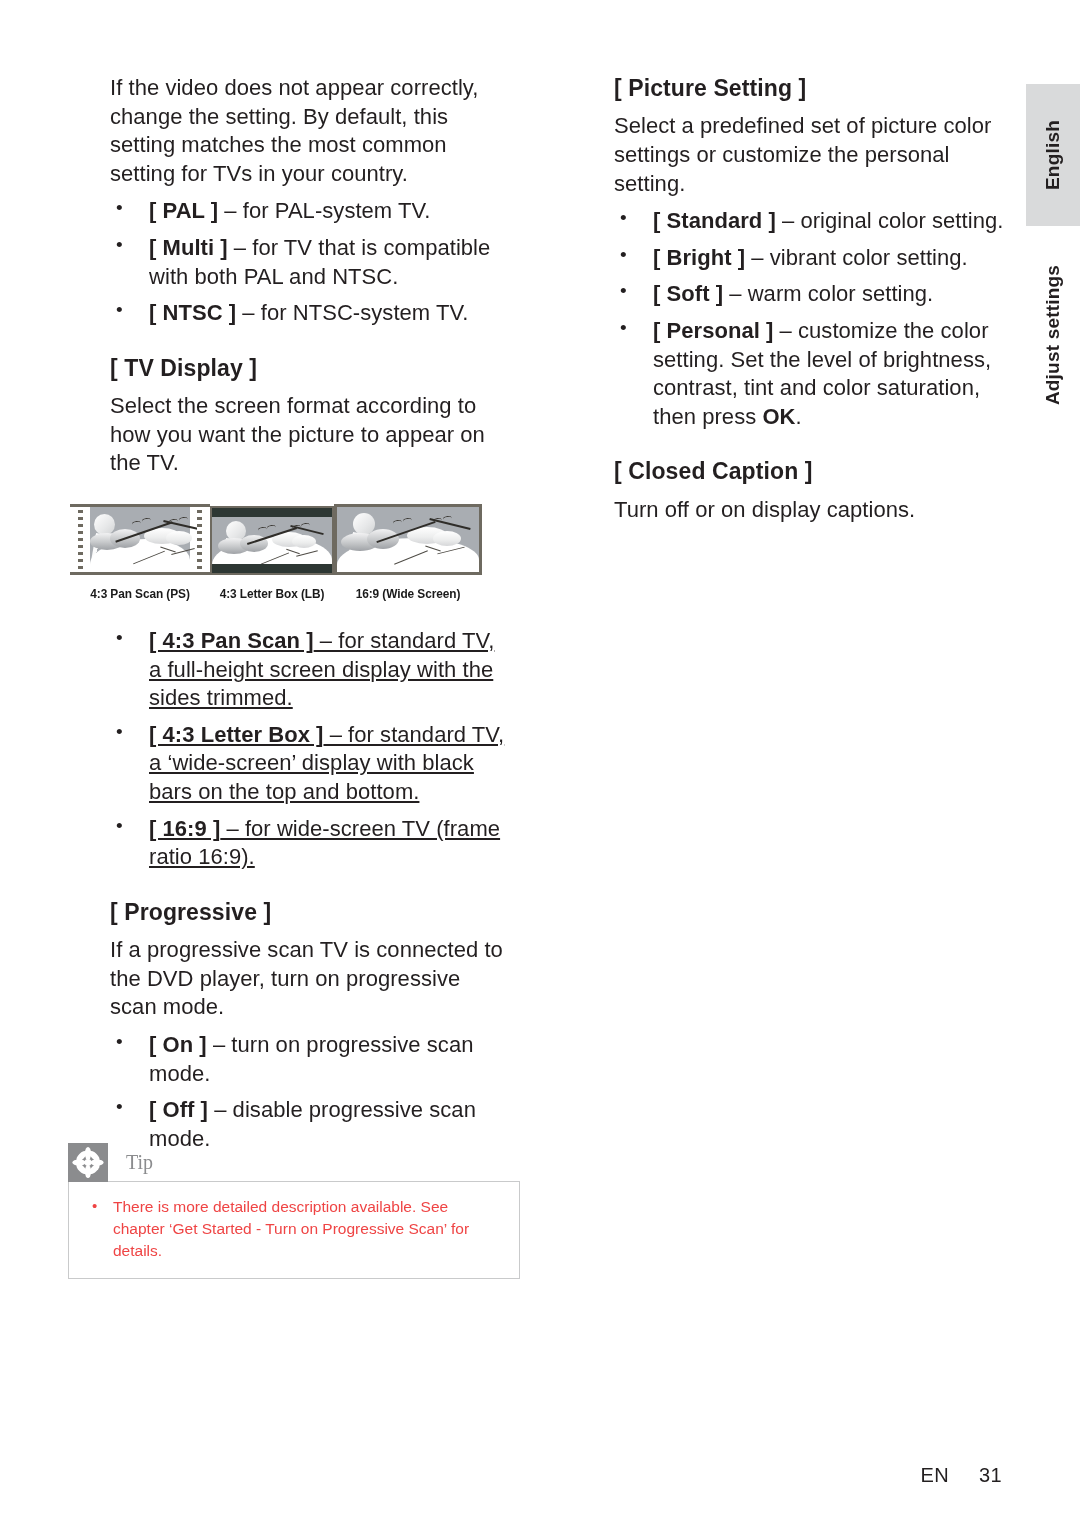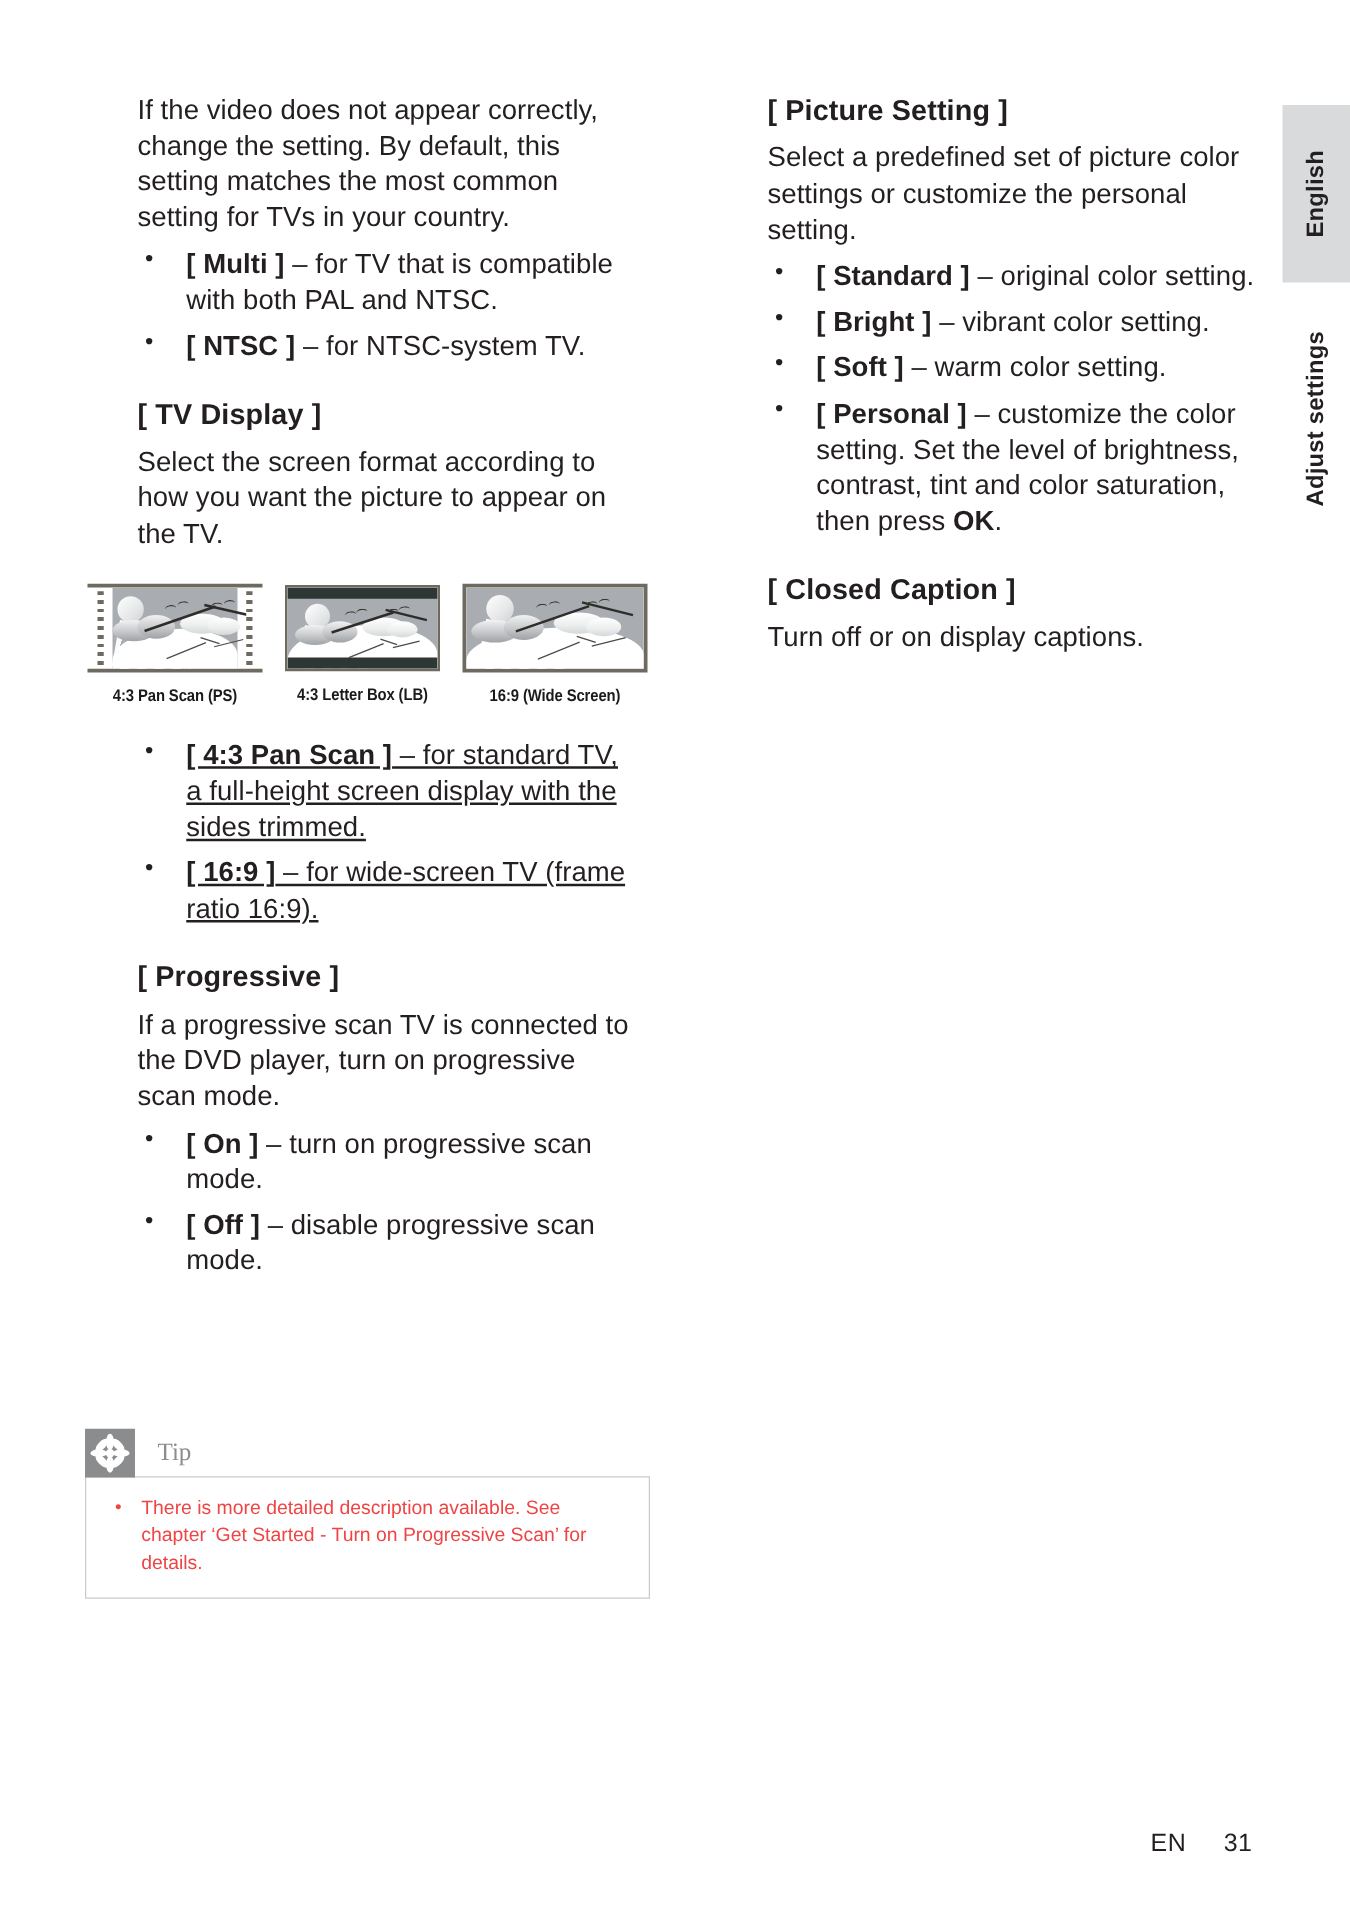--- a/index.html
+++ b/index.html
@@ -113,22 +113,21 @@
   }
   .opt { font-weight: bold; }
 
   
   .figure {
     margin: 26px 0 0 -40px;
     width: 470px;
   }
   .fig-row {
     display: flex;
-    align-items: center;
-    gap: 18px;
+    align-items: flex-end;
   }
   .fig-cell { position: relative; }
 
   .panel {
     position: relative;
     overflow: hidden;
     background: #ffffff;
   }
   
   .scene {
@@ -290,20 +289,21 @@
   </div>
   <div class="side-chapter">
     <span class="side-chapter-label">Adjust settings</span>
   </div>
 
   <div class="col col-left">
 
     <section>
       <p class="body">If the video does not appear correctly, change the setting. By default, this setting matches the most common setting for TVs in your country.</p>
       <ul class="blist">
+        <li><span class="opt">[ PAL ]</span><span> – for PAL-system TV.</span></li>
         <li><span class="opt">[ Multi ]</span><span> – for TV that is compatible with both PAL and NTSC.</span></li>
         <li><span class="opt">[ NTSC ]</span><span> – for NTSC-system TV.</span></li>
       </ul>
     </section>
 
     <section>
       <h2 class="sec-title spaced">[ TV Display ]</h2>
       <p class="body">Select the screen format according to how you want the picture to appear on the TV.</p>
 
       <div class="figure">
@@ -386,20 +386,21 @@
               </div>
             </div>
             <div class="fig-caption">16:9 (Wide Screen)</div>
           </div>
 
         </div>
       </div>
 
       <ul class="blist" style="margin-top:26px;text-decoration:underline;">
         <li><span class="opt">[ 4:3 Pan Scan ]</span><span> – for standard TV, a full-height screen display with the sides trimmed.</span></li>
+        <li><span class="opt">[ 4:3 Letter Box ]</span><span> – for standard TV,  a ‘wide-screen’ display with black bars on the top and bottom.</span></li>
         <li><span class="opt">[ 16:9 ]</span><span> – for wide-screen TV (frame ratio 16:9).</span></li>
       </ul>
     </section>
 
     <section>
       <h2 class="sec-title spaced">[ Progressive ]</h2>
       <p class="body">If a progressive scan TV is connected to the DVD player, turn on progressive scan mode.</p>
       <ul class="blist">
         <li><span class="opt">[ On ]</span><span> – turn on progressive scan mode.</span></li>
         <li><span class="opt">[ Off ]</span><span> – disable progressive scan mode.</span></li>

